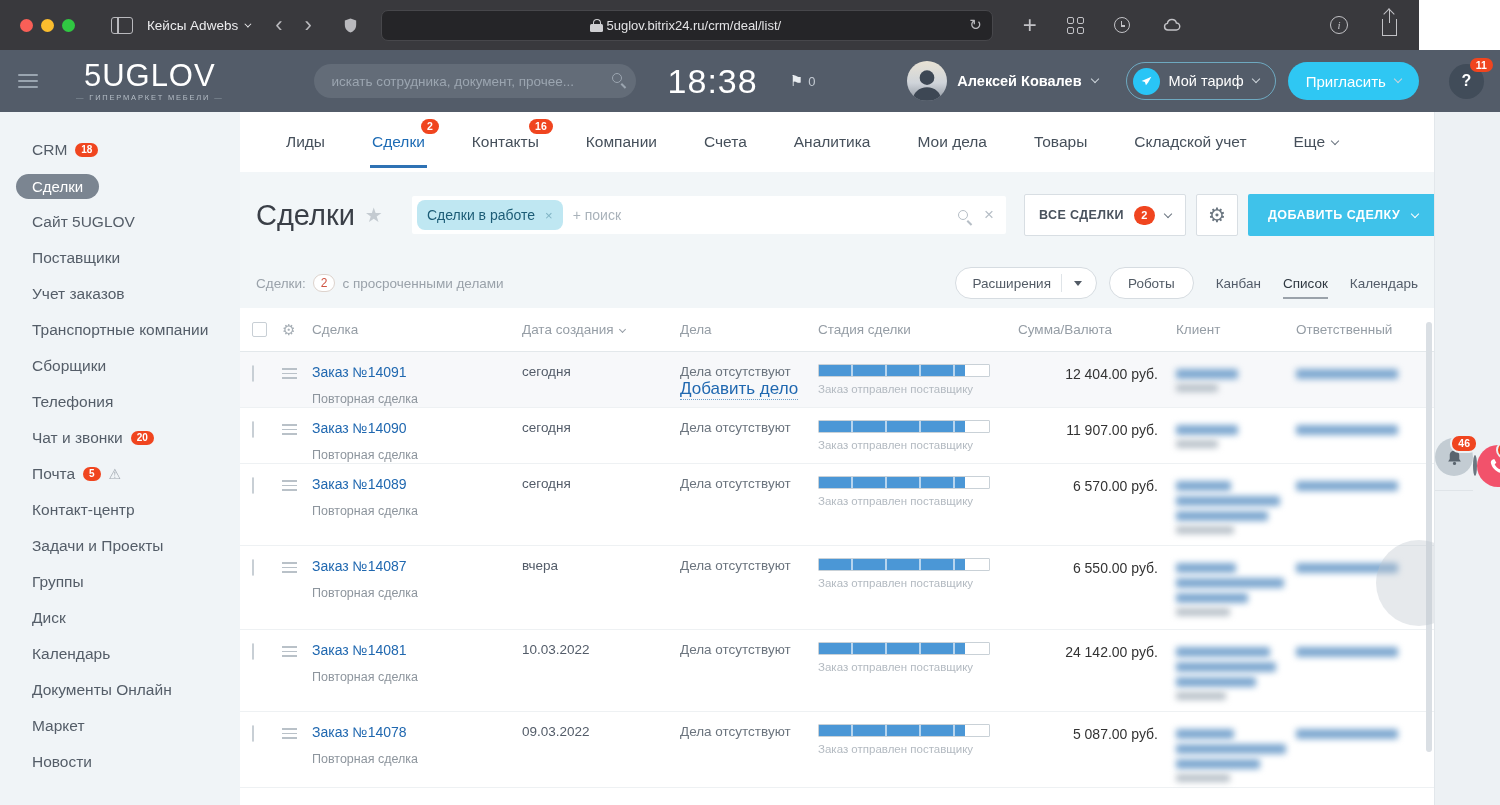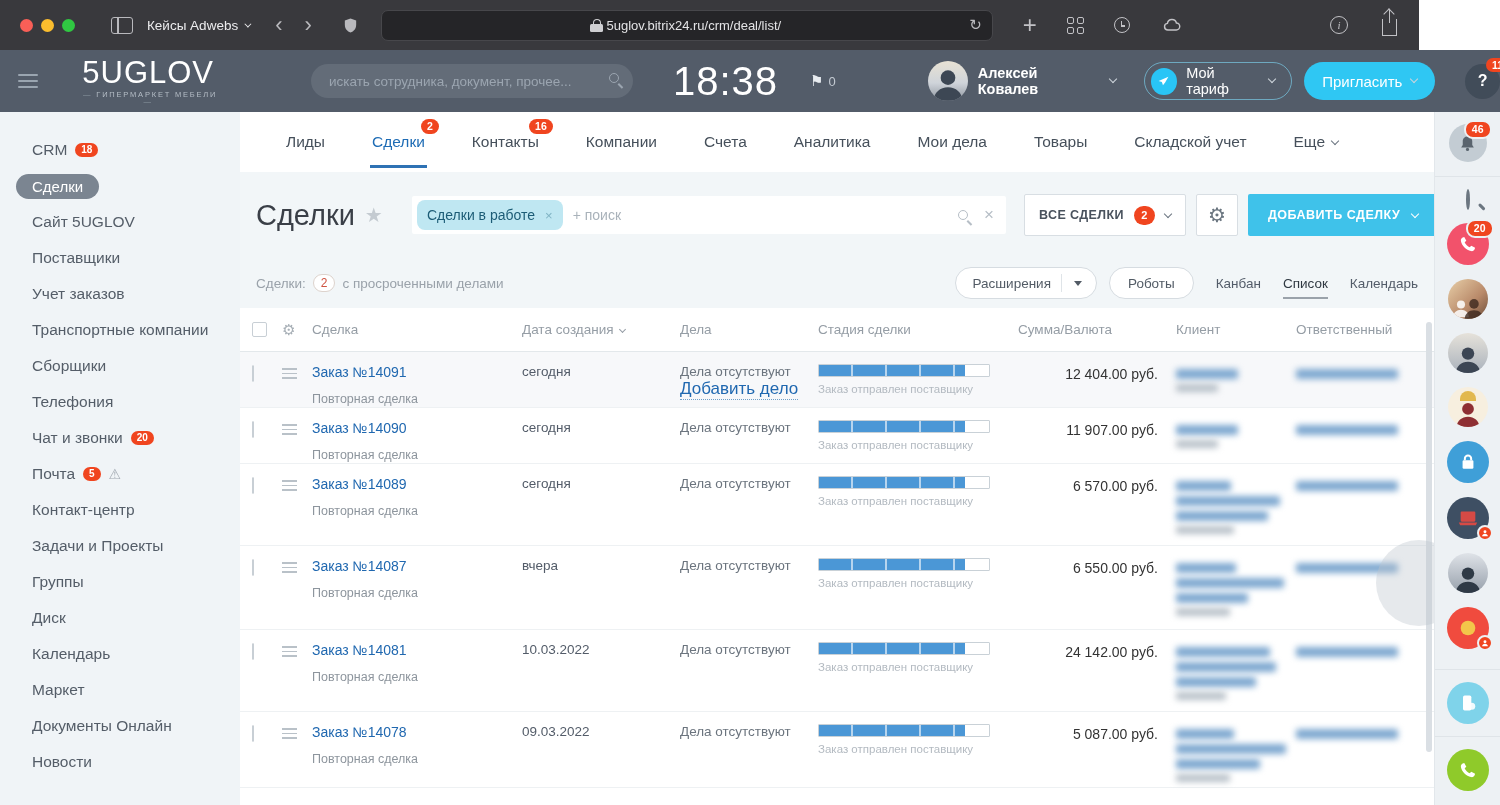--- a/index.html
+++ b/index.html
@@ -42,21 +42,21 @@
   .burger span{width:20px;height:2px;background:#9aa5b0;border-radius:1px}
   .logo-block{margin-left:16px;text-align:center;line-height:1}
   .logo-main{font-size:31px;font-weight:400;letter-spacing:1px;color:#fff}
   .logo-sub{font-size:7.5px;letter-spacing:1.8px;color:#b5bdc6;margin-top:3px}
   .logo-sub::before,.logo-sub::after{content:"—";margin:0 4px;color:#8d97a2}
   .hdr-search{margin-left:86px;width:322px;height:34px;background:#636c78;border:none;border-radius:17px;padding:0 38px 0 18px;font-size:13.5px;color:#e8ecf0;outline:none}
   .hdr-search::placeholder{color:#9ba5b0}
   .hdr-search-wrap{position:relative}
   .mag{position:absolute;right:14px;top:9px;width:10px;height:10px;border:1.8px solid #9ba5b0;border-radius:50%}
   .mag::after{content:"";position:absolute;left:9px;top:9px;width:6px;height:1.8px;background:#9ba5b0;transform:rotate(45deg);transform-origin:0 0}
-  .bx-clock{margin-left:40px;font-size:40px;font-weight:200;letter-spacing:1px;color:#fff}
+  .bx-clock{margin-left:32px;font-size:34px;font-weight:200;letter-spacing:1px;color:#fff}
   .flag-wrap{margin-left:32px;display:flex;align-items:center;gap:5px;font-size:13px;color:#c3cad2}
   .flag-glyph{font-size:15px;color:#e8ecf0}
   .user-wrap{margin-left:92px;display:flex;align-items:center;gap:10px}
   .avatar{width:40px;height:40px;border-radius:50%;overflow:hidden;background:linear-gradient(180deg,#e8e2d4 0%,#cfd4da 55%,#8d949e 100%);position:relative;flex:none}
   .user-name{font-size:14.5px;font-weight:bold;color:#fff}
   .wchev{display:inline-block;width:6px;height:6px;border-right:1.6px solid #cdd4db;border-bottom:1.6px solid #cdd4db;transform:rotate(45deg);margin-top:-4px}
   .tariff-btn{margin-left:28px;height:38px;border:1px solid rgba(125,210,240,.65);border-radius:19px;display:flex;align-items:center;gap:9px;padding:0 16px 0 6px;cursor:pointer}
   .rocket-circ{width:27px;height:27px;border-radius:50%;background:#29c5f6;display:flex;align-items:center;justify-content:center}
   .tariff-label{font-size:14.5px;color:#fff}
   .invite-btn{margin-left:12px;height:38px;background:#2fc7f3;border-radius:19px;display:flex;align-items:center;gap:9px;padding:0 18px;font-size:15px;color:#fff;cursor:pointer}
@@ -65,21 +65,21 @@
   .badge-pos{position:absolute;top:-6px;right:-9px}
 
   
   .sidebar{position:absolute;top:112px;left:0;width:240px;height:693px;background:#f0f4f7;padding-top:20px;overflow:hidden}
   .side-item{display:flex;align-items:center;gap:8px;padding:8px 0 8px 32px;font-size:15.5px;color:#545d68;cursor:pointer;height:36px}
   .side-item .badge{font-size:10px}
   .side-sel{display:inline-flex;align-items:center;background:#7b8591;color:#fff;border-radius:15px;padding:4px 16px;margin-left:-16px;font-size:15px}
   .warn-glyph{color:#a0a8b0;font-size:14px}
 
   
-  .rail{position:absolute;top:112px;right:0;width:66px;height:693px;background:#edf1f4;border-left:1px solid #e2e7eb;display:flex;flex-direction:column;align-items:center}
+  .rail{position:absolute;top:112px;right:0;width:66px;height:693px;background:#edf1f4;border-left:1px solid #e2e7eb;display:flex;flex-direction:row;align-items:center}
   .rail-bell{width:66px;display:flex;justify-content:center;padding:12px 0 14px;border-bottom:1px solid #dfe4e8}
   .circ{border-radius:50%;display:flex;align-items:center;justify-content:center;position:relative;flex:none;cursor:pointer}
   .bellc{width:38px;height:38px;background:#c3ccd3}
   .rail-item{margin-top:14px;position:relative;cursor:pointer}
   .mag2{width:15px;height:15px;border:2.4px solid #6b7680;border-radius:50%;position:relative;margin:10px 0 2px}
   .mag2::after{content:"";position:absolute;left:12px;top:12px;width:8px;height:2.6px;background:#6b7680;transform:rotate(45deg);transform-origin:0 0;border-radius:2px}
   .minibadge{position:absolute;right:-5px;top:-4px;border:2px solid #edf1f4}
   .minibadge2{position:absolute;right:-4px;bottom:-2px;width:16px;height:16px;border-radius:50%;background:#f0451f;border:2px solid #edf1f4;display:flex;align-items:center;justify-content:center}
   .rail-div{width:66px;border-top:1px solid #dfe4e8;margin-top:16px}
   .av40{width:40px;height:40px;border-radius:50%;overflow:hidden;position:relative;flex:none}
@@ -337,24 +337,24 @@
   <div class="side-item">
       <span>Группы</span>
     </div>
   <div class="side-item">
       <span>Диск</span>
     </div>
   <div class="side-item">
       <span>Календарь</span>
     </div>
   <div class="side-item">
+      <span>Документы Онлайн</span>
+    </div>
+  <div class="side-item">
       <span>Маркет</span>
-    </div>
-  <div class="side-item">
-      <span>Документы Онлайн</span>
     </div>
   <div class="side-item">
       <span>Новости</span>
     </div>
 </div>
 
 <div class="content">
 
   <div class="tabs-row">
     <span class="tab"><span>Лиды</span></span>

